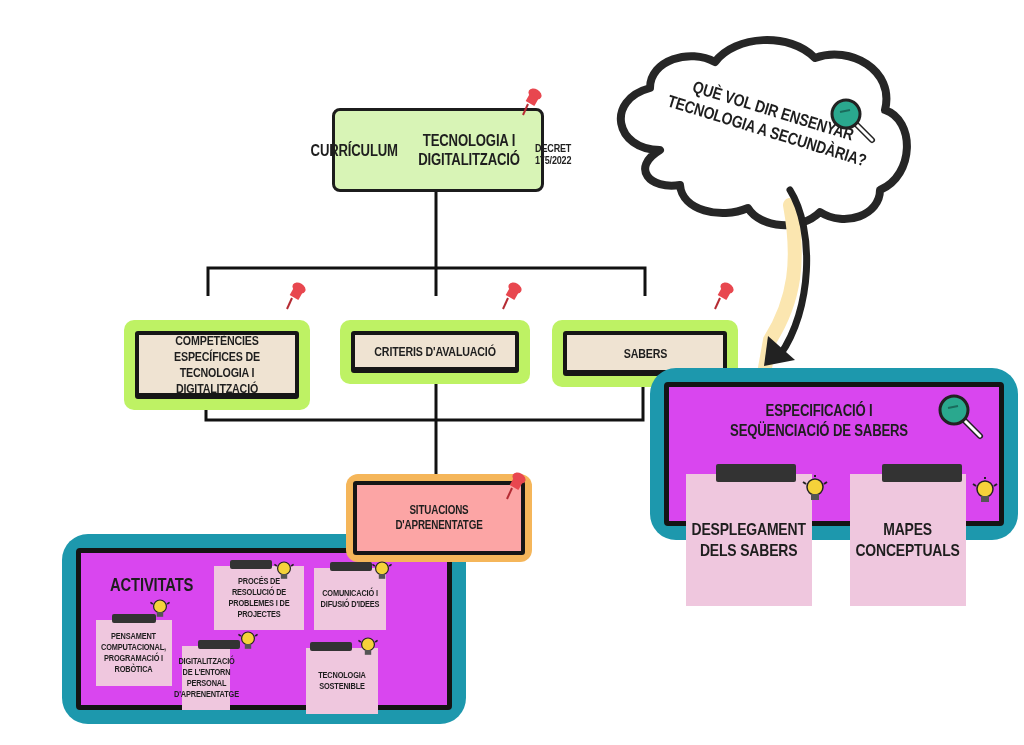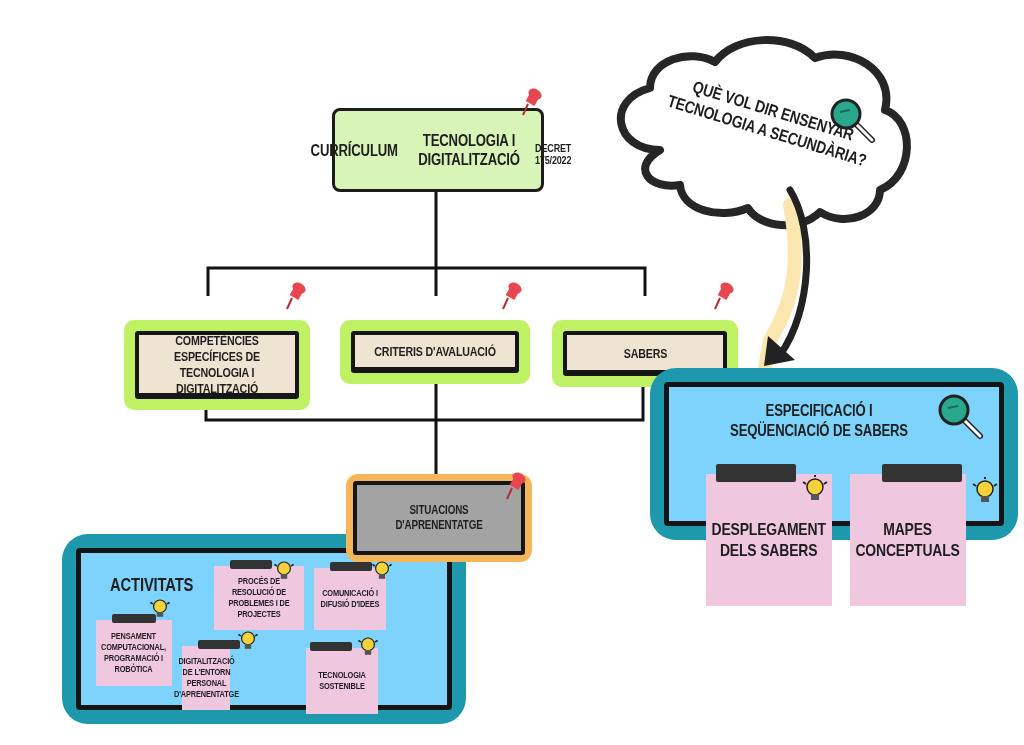--- a/index.html
+++ b/index.html
@@ -18,27 +18,27 @@
   .curr .t2 { font-size:11px; margin-top:8px; }
 
   
   .pinkbox { background:#bef264; border-radius:10px; box-sizing:border-box; padding:11px;margin-top:26px; }
   .pinkbox .inner { width:100%; height:100%; background:#efe3d2; border:4px solid #161616;
        border-radius:3px; box-sizing:border-box; display:flex; align-items:center; justify-content:center;
        text-align:center; box-shadow: inset 0 -2px 0 #161616; }
   .pinkbox .lbl { font-size:13px; line-height:16px; }
 
   .orangebox { background:#f5b65a; border-radius:12px; box-sizing:border-box; padding:7px; }
-  .orangebox .inner { width:100%; height:100%; background:#a3a3a3; border:4px solid #161616;
+  .orangebox .inner { width:100%; height:100%; background:#fca5a5; border:4px solid #161616;
        border-radius:3px; box-sizing:border-box; display:flex; align-items:center; justify-content:center; text-align:center; }
   .orangebox .lbl { font-size:12px; line-height:15px; }
 
   
   .tealframe { background:#1d98ad; border-radius:26px; box-sizing:border-box; padding:14px; }
-  .tealframe .inner { width:100%; height:100%; background:#7dd3fc; border:5px solid #141414;
+  .tealframe .inner { width:100%; height:100%; background:#d946ef; border:5px solid #141414;
        border-radius:4px; box-sizing:border-box; position:relative; }
 
   
   .sticky { position:absolute; background:#efc7de; box-sizing:border-box;
             display:flex; align-items:center; justify-content:center; text-align:center; }
   .tape { position:absolute; background:#333333; border-radius:2px; }
   .sticky .lbl { font-size:9px; line-height:11px; }
   .big .lbl { font-size:17px; line-height:21px; }
 
   .pin { position:absolute; width:24px; height:30px; }
@@ -139,21 +139,21 @@
     </div>
   </div>
 </div>
 <svg class="mag" style="left:936px; top:392px;" viewBox="0 0 50 50">
   <line x1="28" y1="28" x2="44" y2="44" stroke="#222" stroke-width="6" stroke-linecap="round"></line>
   <line x1="28" y1="28" x2="44" y2="44" stroke="#fff" stroke-width="3" stroke-linecap="round"></line>
   <circle cx="18" cy="18" r="14" fill="#2aa88e" stroke="#222" stroke-width="3"></circle>
   <line x1="12" y1="16" x2="22" y2="14" stroke="#1a6b5c" stroke-width="2"></line>
 </svg>
 
-<div class="sticky big" style="left:686px; top:474px; width:126px; height:132px;margin-left:20px;">
+<div class="sticky big" style="left:686px; top:474px; width:126px; height:132px;">
   <div class="hand lbl">Desplegament dels sabers</div>
 </div>
 <div class="tape" style="left:716px; top:464px; width:80px; height:18px;"></div>
 <div class="sticky big" style="left:850px; top:474px; width:116px; height:132px;">
   <div class="hand lbl">Mapes conceptuals</div>
 </div>
 <div class="tape" style="left:882px; top:464px; width:80px; height:18px;"></div>
 
 <svg class="bulb" style="left:800px; top:474px;" viewBox="0 0 30 30">
   <circle cx="15" cy="13" r="8" fill="#f5d23a" stroke="#222" stroke-width="1.5"></circle>

